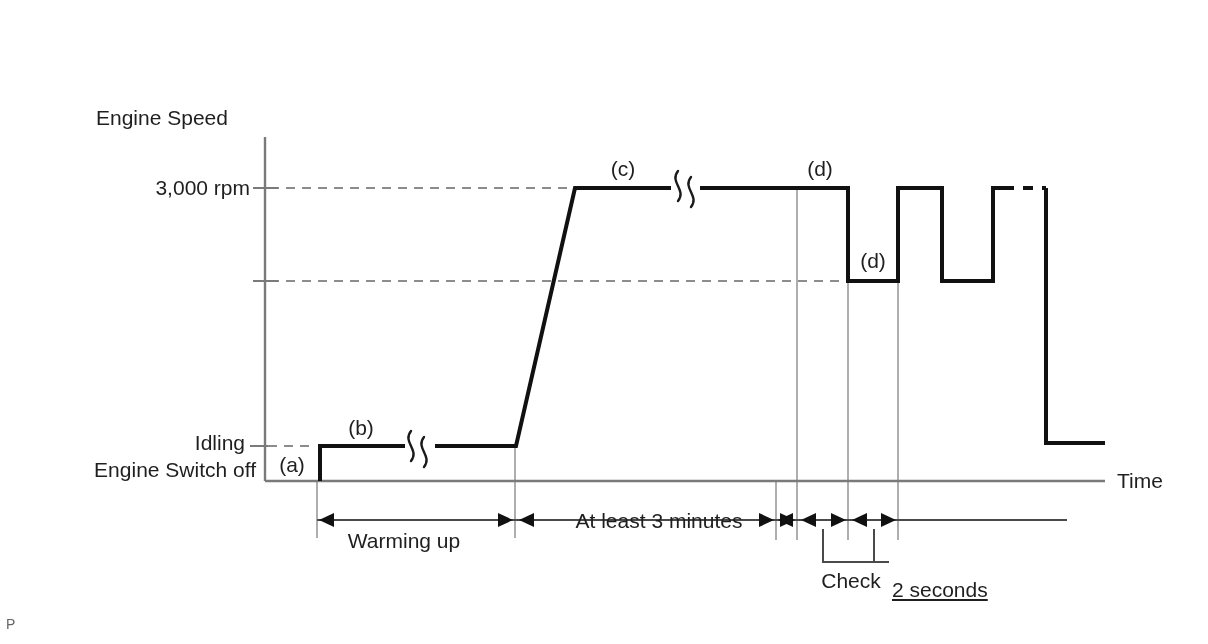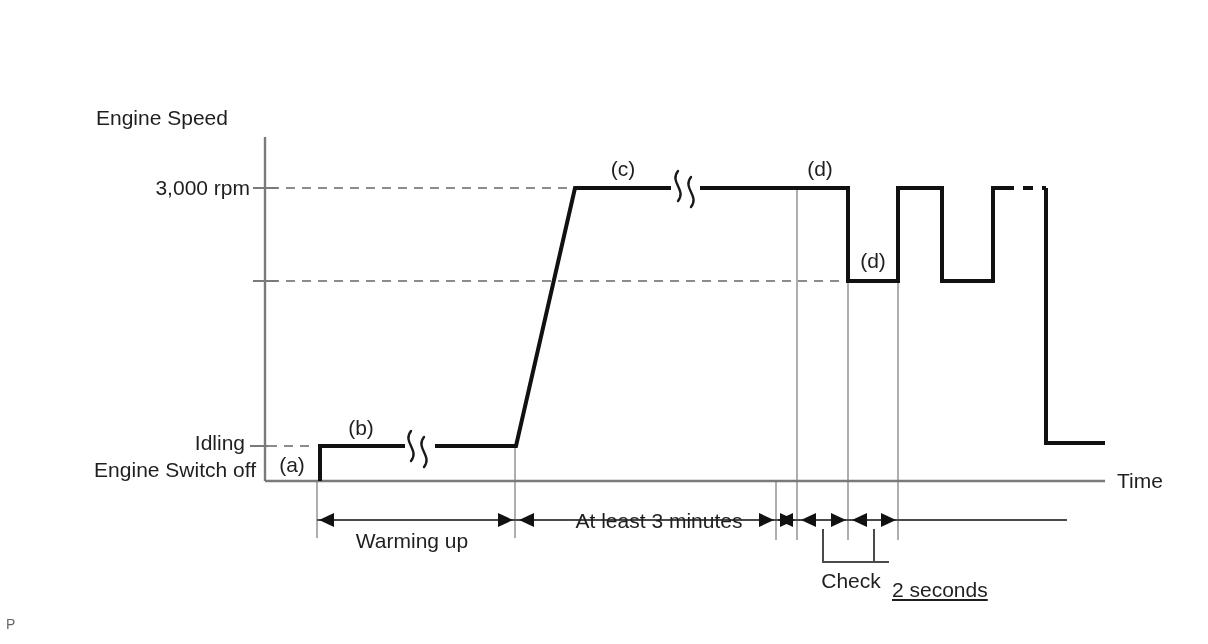--- a/index.html
+++ b/index.html
@@ -111,21 +111,21 @@
   <div class="lbl center" style="left:272px; top:454px; width:40px;">(a)</div>
 
   <div class="lbl center" style="left:341px; top:417px; width:40px;">(b)</div>
 
   <div class="lbl center" style="left:603px; top:158px; width:40px;">(c)</div>
 
   <div class="lbl center" style="left:800px; top:158px; width:40px;">(d)</div>
 
   <div class="lbl center" style="left:853px; top:250px; width:40px;">(d)</div>
 
-  <div class="lbl center" style="left:312px; top:530px; width:200px;">Warming up</div>
+  <div class="lbl center" style="left:304px; top:530px; width:200px;">Warming up</div>
 
   <div class="lbl center" style="left:509px; top:510px; width:300px;">At least 3 minutes</div>
 
   <div class="lbl center" style="left:791px; top:570px; width:120px;">Check</div>
 
   <div class="lbl" style="left:892px; top:579px;text-decoration:underline;">2 seconds</div>
 
   <div class="lbl" style="left:1117px; top:470px;">Time</div>
 
   <div class="watermark" style="left:6px; top:616px;">P</div>

